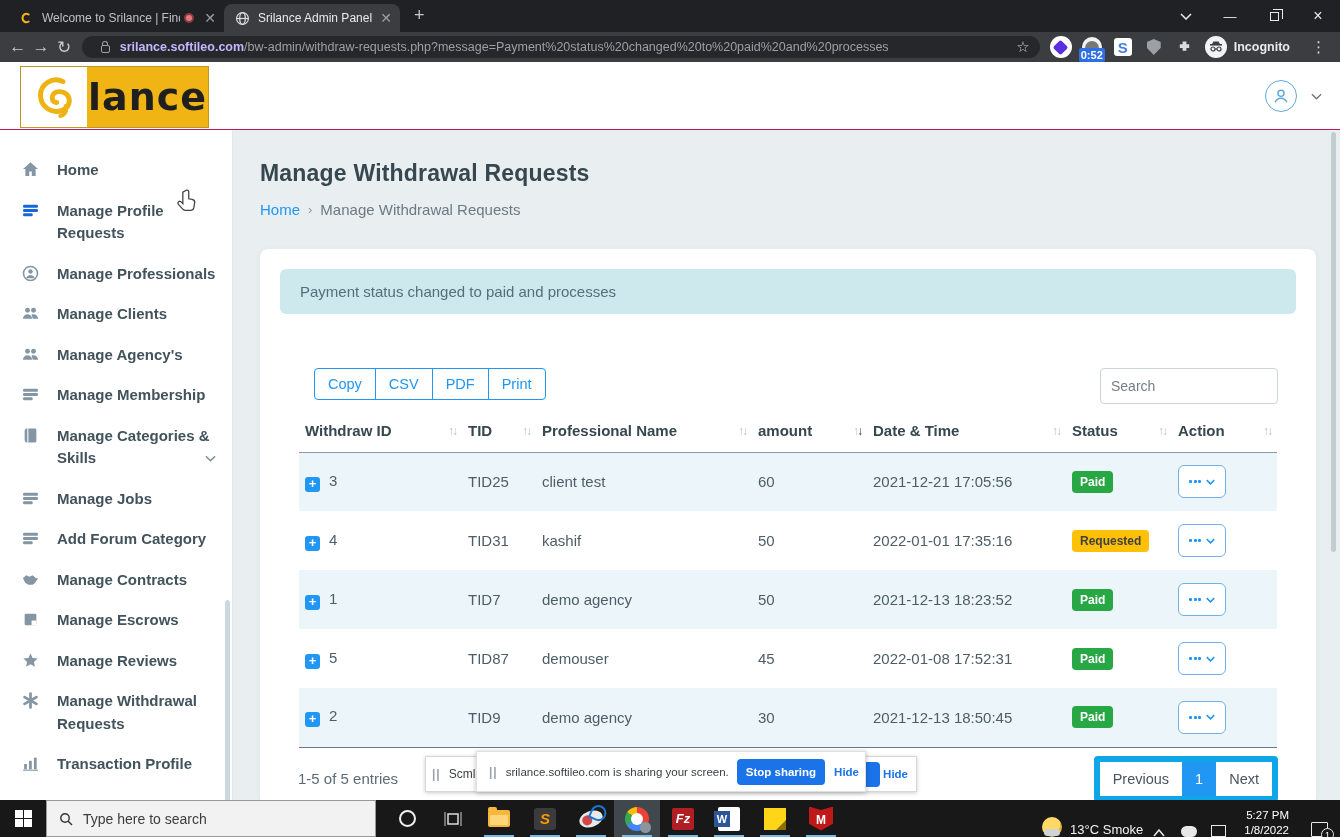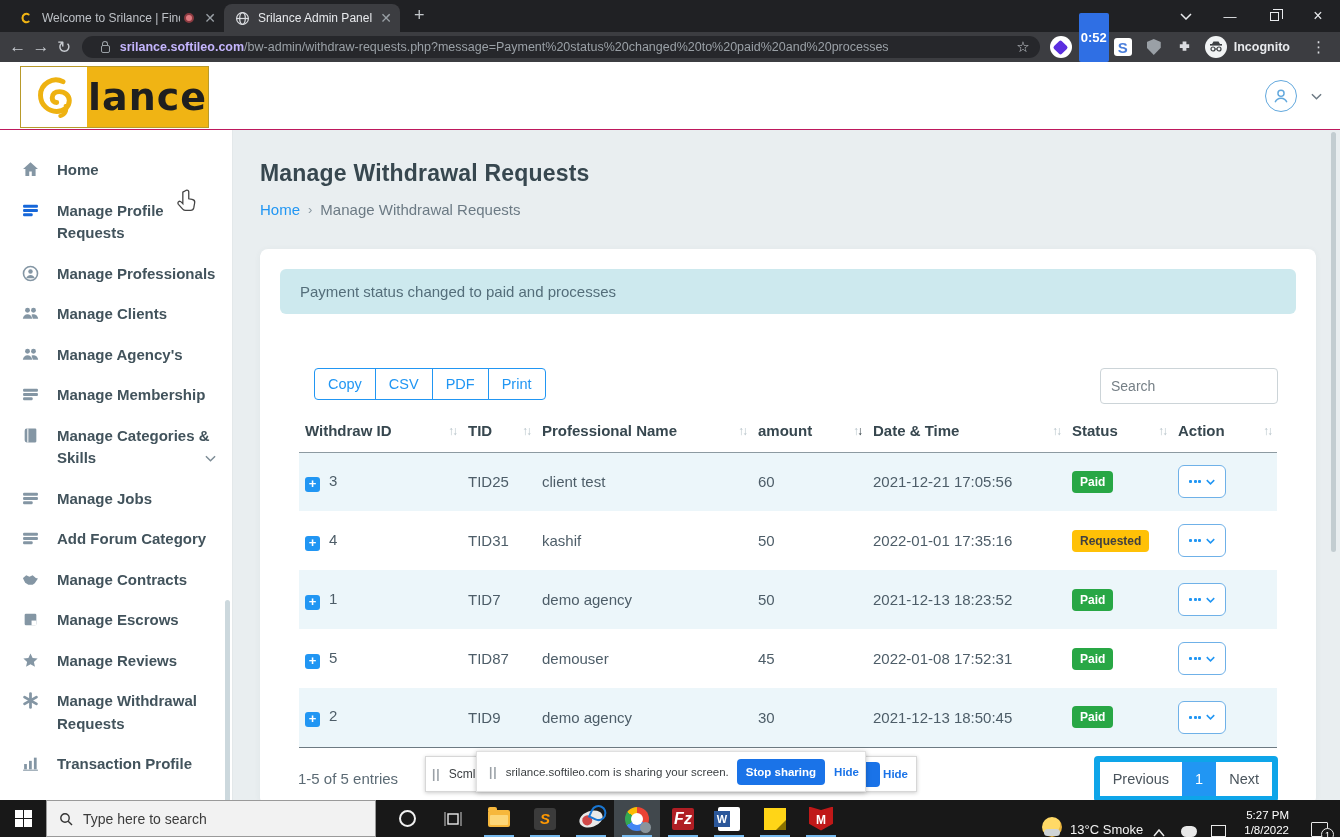--- a/index.html
+++ b/index.html
@@ -24,21 +24,21 @@
 .omnibox .lock:before{content:"";position:absolute;left:0.5px;top:-5px;width:4px;height:4px;border:1.5px solid #9aa0a6;border-bottom:none;border-radius:3px 3px 0 0}
 .omnibox .domain{color:#c4b5fd;font-weight:bold}
 .omnibox .path{white-space:nowrap;overflow:hidden;flex:1}
 .omnibox .star{color:#c7cbd0;font-size:15px;margin-left:8px}
 .ext-row{display:flex;align-items:center;margin-left:10px;gap:9px}
 .ext{position:relative;width:22px;height:22px;display:flex;align-items:center;justify-content:center}
 .ext-circle{width:22px;height:22px;border-radius:50%;background:#fff;display:flex;align-items:center;justify-content:center}
 .diamond{width:11px;height:11px;background:#5b2ee0;transform:rotate(45deg);border-radius:2px}
 .gauge{width:20px;height:20px;border-radius:50%;background:#f1f3f4;position:relative;overflow:hidden}
 .gauge:before{content:"";position:absolute;left:3px;top:4px;width:14px;height:14px;border-radius:50%;background:#777}
-.ext .tbadge{position:absolute;left:-2px;bottom:-4px;background:#2f6fe4;color:#fff;font-size:13px;font-weight:bold;padding:17px 2px;border-radius:2px}
+.ext .tbadge{position:absolute;left:-2px;bottom:-4px;background:#2f6fe4;color:#fff;font-size:11px;font-weight:bold;padding:1px 2px;border-radius:2px}
 .s-ext{color:#4a7edb;background:#fff;font-weight:bold;font-size:15px;width:18px;height:18px;display:flex;align-items:center;justify-content:center;border-radius:3px}
 .shield{width:14px;height:16px;background:#9aa0a6;clip-path:polygon(50% 0,100% 18%,100% 55%,50% 100%,0 55%,0 18%)}
 .incog{display:flex;align-items:center;gap:7px;color:#e8eaed;font-size:12.5px;font-weight:bold}
 .incog .face{width:22px;height:22px;border-radius:50%;background:#f1f3f4;display:flex;align-items:center;justify-content:center}
 .menu-dots{color:#dadce0;font-size:15px;margin:0 14px 0 12px}
 .page{position:absolute;left:0;top:62px;width:1340px;height:738px;background:#e9eef0;overflow:hidden}
 .app-header{position:absolute;left:0;top:0;width:100%;height:68px;background:#fff;border-bottom:1px solid #be185d}
 .logo{position:absolute;left:20px;top:4px;width:189px;height:62px;display:flex;border:1px solid #b89a2a}
 .logo .left{width:66px;background:#fff;display:flex;align-items:center;justify-content:center}
 .logo .right{flex:1;background:#f0b414;display:flex;align-items:center;justify-content:center;color:#1f1f1f;font-size:38px;font-weight:bold;letter-spacing:1px;font-family:"DejaVu Sans",sans-serif}
@@ -110,21 +110,21 @@
 .folder-ic{width:22px;height:17px;background:#f6b73c;border-radius:2px;position:relative}
 .folder-ic:before{content:"";position:absolute;left:0;top:-3px;width:9px;height:4px;background:#f6b73c;border-radius:2px 2px 0 0}
 .folder-ic:after{content:"";position:absolute;left:2px;top:5px;width:18px;height:10px;background:#fcd678;border-radius:1px}
 .subl-ic{width:22px;height:22px;background:#3b3b3b;border-radius:3px;color:#ff9800;font-weight:bold;font-size:15px;display:flex;align-items:center;justify-content:center;font-style:italic}
 .snip-ic{width:24px;height:16px;background:#e8e8e8;border-radius:50%;position:relative;transform:rotate(-20deg)}
 .snip-ic:before{content:"";position:absolute;left:3px;top:3px;width:10px;height:10px;border-radius:50%;background:#d04848}
 .snip-ic:after{content:"";position:absolute;right:-5px;top:-3px;width:12px;height:12px;border:2px solid #1976d2;border-radius:50% 50% 50% 0;transform:rotate(45deg)}
 .chrome-ic{width:24px;height:24px;border-radius:50%;background:conic-gradient(#ea4335 0 33%,#4285f4 33% 66%,#34a853 66% 85%,#fbbc05 85% 100%);position:relative}
 .chrome-ic:before{content:"";position:absolute;left:6px;top:6px;width:12px;height:12px;background:#fff;border-radius:50%}
 .chrome-ic:after{content:"";position:absolute;right:-2px;bottom:-2px;width:11px;height:11px;background:#8a959c;border-radius:50%}
-.fz-ic{width:22px;height:22px;background:#b01e24;color:#fff;font-weight:bold;font-size:16px;display:flex;align-items:center;justify-content:center;border-radius:2px;font-style:italic}
+.fz-ic{width:22px;height:22px;background:#b01e24;color:#fff;font-weight:bold;font-size:13px;display:flex;align-items:center;justify-content:center;border-radius:2px;font-style:italic}
 .word-ic{width:22px;height:24px;background:#fff;border-radius:2px;position:relative;display:flex;align-items:center;justify-content:center}
 .word-ic span{position:absolute;left:-4px;top:4px;width:16px;height:16px;background:#2b579a;color:#fff;font-size:11px;font-weight:bold;display:flex;align-items:center;justify-content:center}
 .sticky-ic{width:22px;height:22px;background:#ffd517;position:relative}
 .sticky-ic:before{content:"";position:absolute;right:0;bottom:0;border-style:solid;border-width:0 0 10px 10px;border-color:transparent transparent #8a7200 transparent}
 .mcafee-ic{width:24px;height:24px;background:#c01818;clip-path:polygon(0 0,50% 15%,100% 0,100% 72%,50% 100%,0 72%);display:flex;align-items:center;justify-content:center;color:#fff;font-size:12px;font-weight:bold;padding-top:2px}
 .weather-ic{width:20px;height:20px;border-radius:50%;background:radial-gradient(circle at 40% 35%,#ffd966 55%,#e8b33c 60%);position:relative;margin-right:8px}
 .weather-ic:before{content:"";position:absolute;left:2px;bottom:1px;width:16px;height:7px;background:#cfd4d6;border-radius:6px}
 .chev-up{margin:0 10px;display:flex}
 .onedrive{width:16px;height:11px;background:#e8e8e8;border-radius:6px;margin:0 6px}
 .net-ic{width:15px;height:12px;border:1.5px solid #e8e8e8;position:relative;margin:0 8px}

